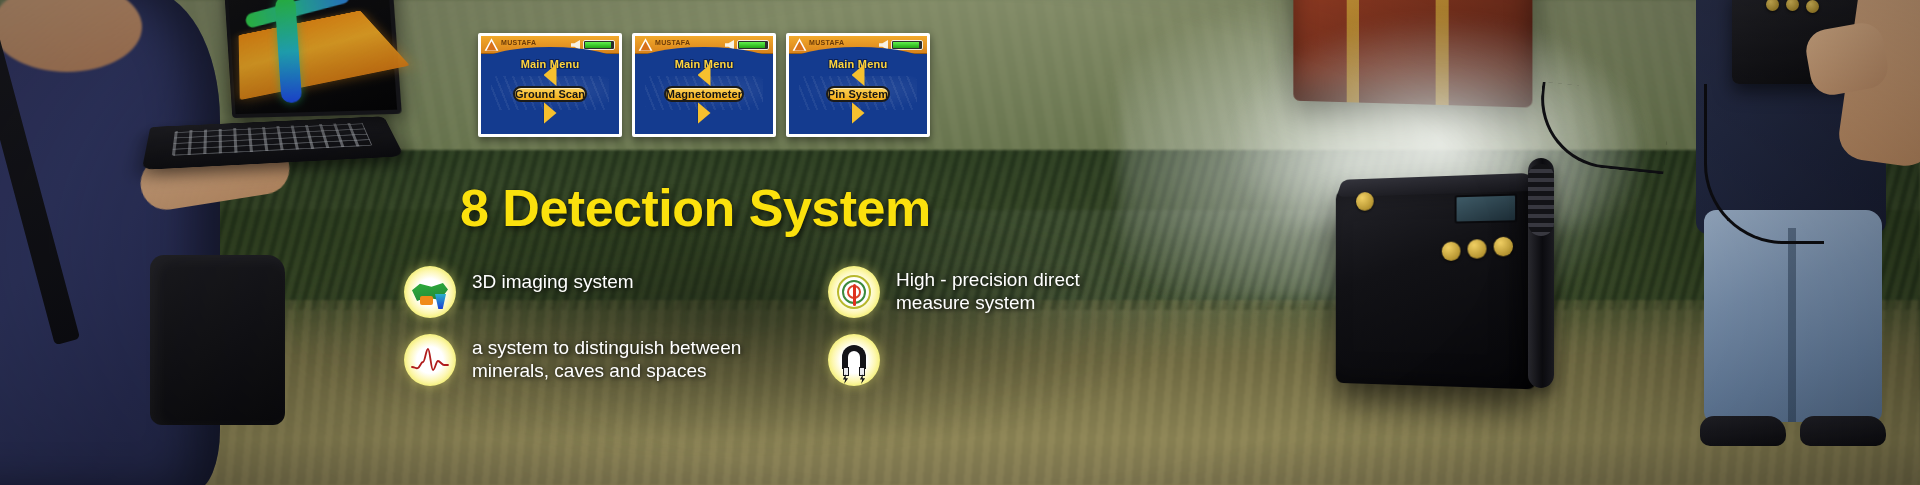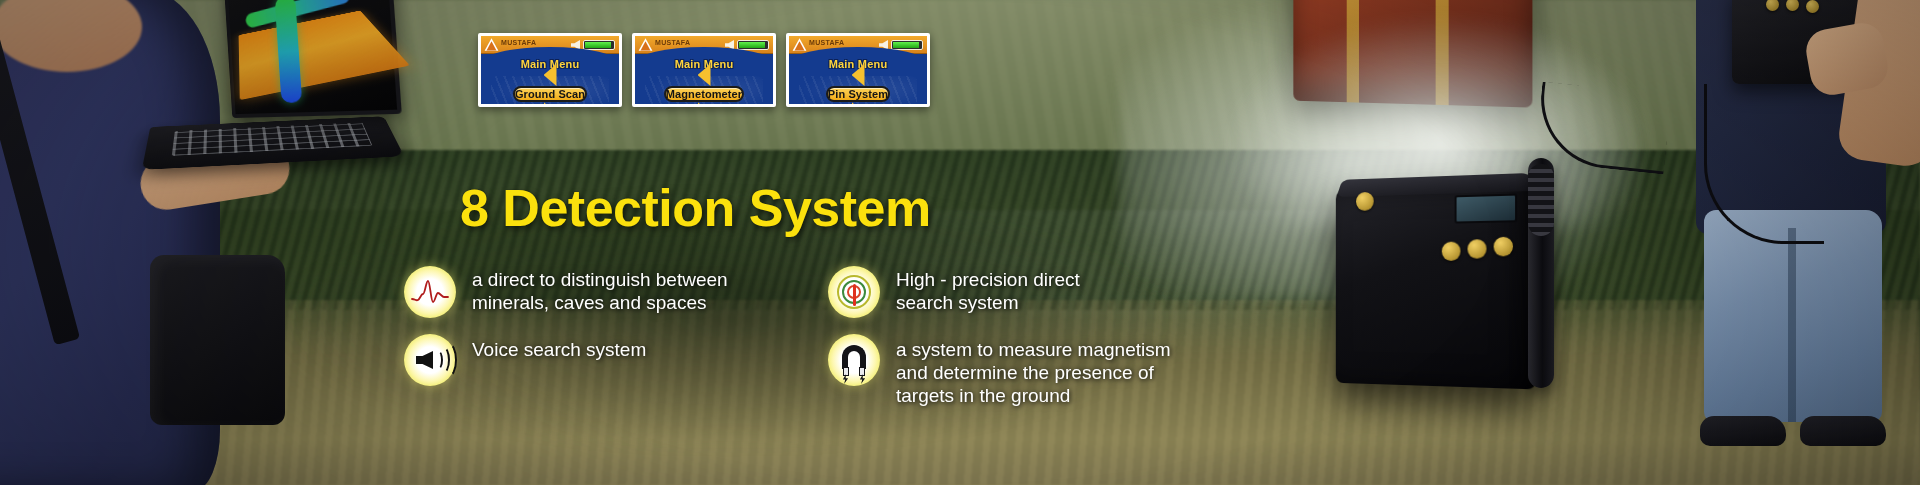--- a/index.html
+++ b/index.html
@@ -221,21 +221,21 @@
   }
   .pr-cable {
     position:absolute; left:44px; top:120px; width:120px; height:160px;
     border:3px solid #0d0d11; border-right:none; border-top:none;
     border-radius:0 0 0 80px;
   }
 
   
   .panels { position:absolute; left:478px; top:33px; display:flex; gap:10px; z-index:30; }
   .panel {
-    width:144px; height:74px; background:#143b8f;
+    width:144px; height:104px; background:#143b8f;
     border:3px solid #ffffff; border-radius:2px; position:relative; overflow:hidden;
     box-shadow:0 3px 9px rgba(0,0,0,.45);
   }
   .panel-topbar {
     height:18px; width:100%; position:relative;
     background:linear-gradient(180deg,#f2a92c,#d9831a);
     border-bottom:1px solid #9a5c10;
   }
   .panel-topbar:after {
     content:""; position:absolute; left:0; right:0; bottom:-10px; height:16px;
@@ -499,65 +499,61 @@
         </div>
       </div>
     </div>
 
   </div>
 
   <div class="headline">8 Detection System</div>
 
   <div class="features col-left">
 
+    <div class="feat">
+      <span class="feat-icon">
+        <span class="ic-3d"></span>
+        <span class="ic-3d-o"></span>
+        <span class="ic-3d-b"></span>
+      </span>
+      <span class="feat-text">3D imaging system</span>
+    </div>
 
     <div class="feat feat-2line">
       <span class="feat-icon">
         <svg class="ic-wave" viewBox="0 0 38 28">
           <path d="M1 21 C4 21,5 23,7 22 C9 21,10 16,12 16 C14 16,15 3,17 3 C19 3,20 24,22 24 C24 24,25 15,27 15 C29 15,31 19,33 19 L37 19" fill="none" stroke="#b01c1c" stroke-width="1.8" stroke-linecap="round"></path>
         </svg>
       </span>
-      <span class="feat-text">a direct to distinguish between
+      <span class="feat-text">a system to distinguish between
 minerals, caves and spaces</span>
     </div>
 
-    <div class="feat">
-      <span class="feat-icon">
-        <span class="ic-spk-body"></span>
-        <span class="ic-spk-arc" style="left:29px;top:16px;width:10px;height:20px"></span>
-        <span class="ic-spk-arc" style="left:32px;top:12px;width:14px;height:28px"></span>
-        <span class="ic-spk-arc" style="left:35px;top:8px;width:18px;height:36px"></span>
-      </span>
-      <span class="feat-text">Voice search system</span>
-    </div>
 
   </div>
 
   <div class="features col-right">
 
     <div class="feat feat-2line">
       <span class="feat-icon">
         <span class="ic-radar-ring" style="width:34px;height:34px;border:2.4px solid #b8b82c"></span>
         <span class="ic-radar-ring" style="width:24px;height:24px;border:2.4px solid #3d8a3d"></span>
         <span class="ic-radar-ring" style="width:14px;height:14px;border:2.4px solid #d8452a"></span>
         <span class="ic-radar-stem"></span>
       </span>
       <span class="feat-text">High - precision direct
-search system</span>
+measure system</span>
     </div>
 
     <div class="feat">
       <span class="feat-icon">
         <span class="ic-magnet"></span>
         <span class="ic-mag-pole" style="left:15px"></span>
         <span class="ic-mag-pole" style="left:31px"></span>
         <span class="ic-bolt" style="left:14px"></span>
         <span class="ic-bolt" style="left:31px"></span>
       </span>
-      <span class="feat-text">a system to measure magnetism
-and determine the presence of
-targets in the ground</span>
     </div>
 
   </div>
 
   <div class="vignette"></div>
 </div>
 
 </body></html>

